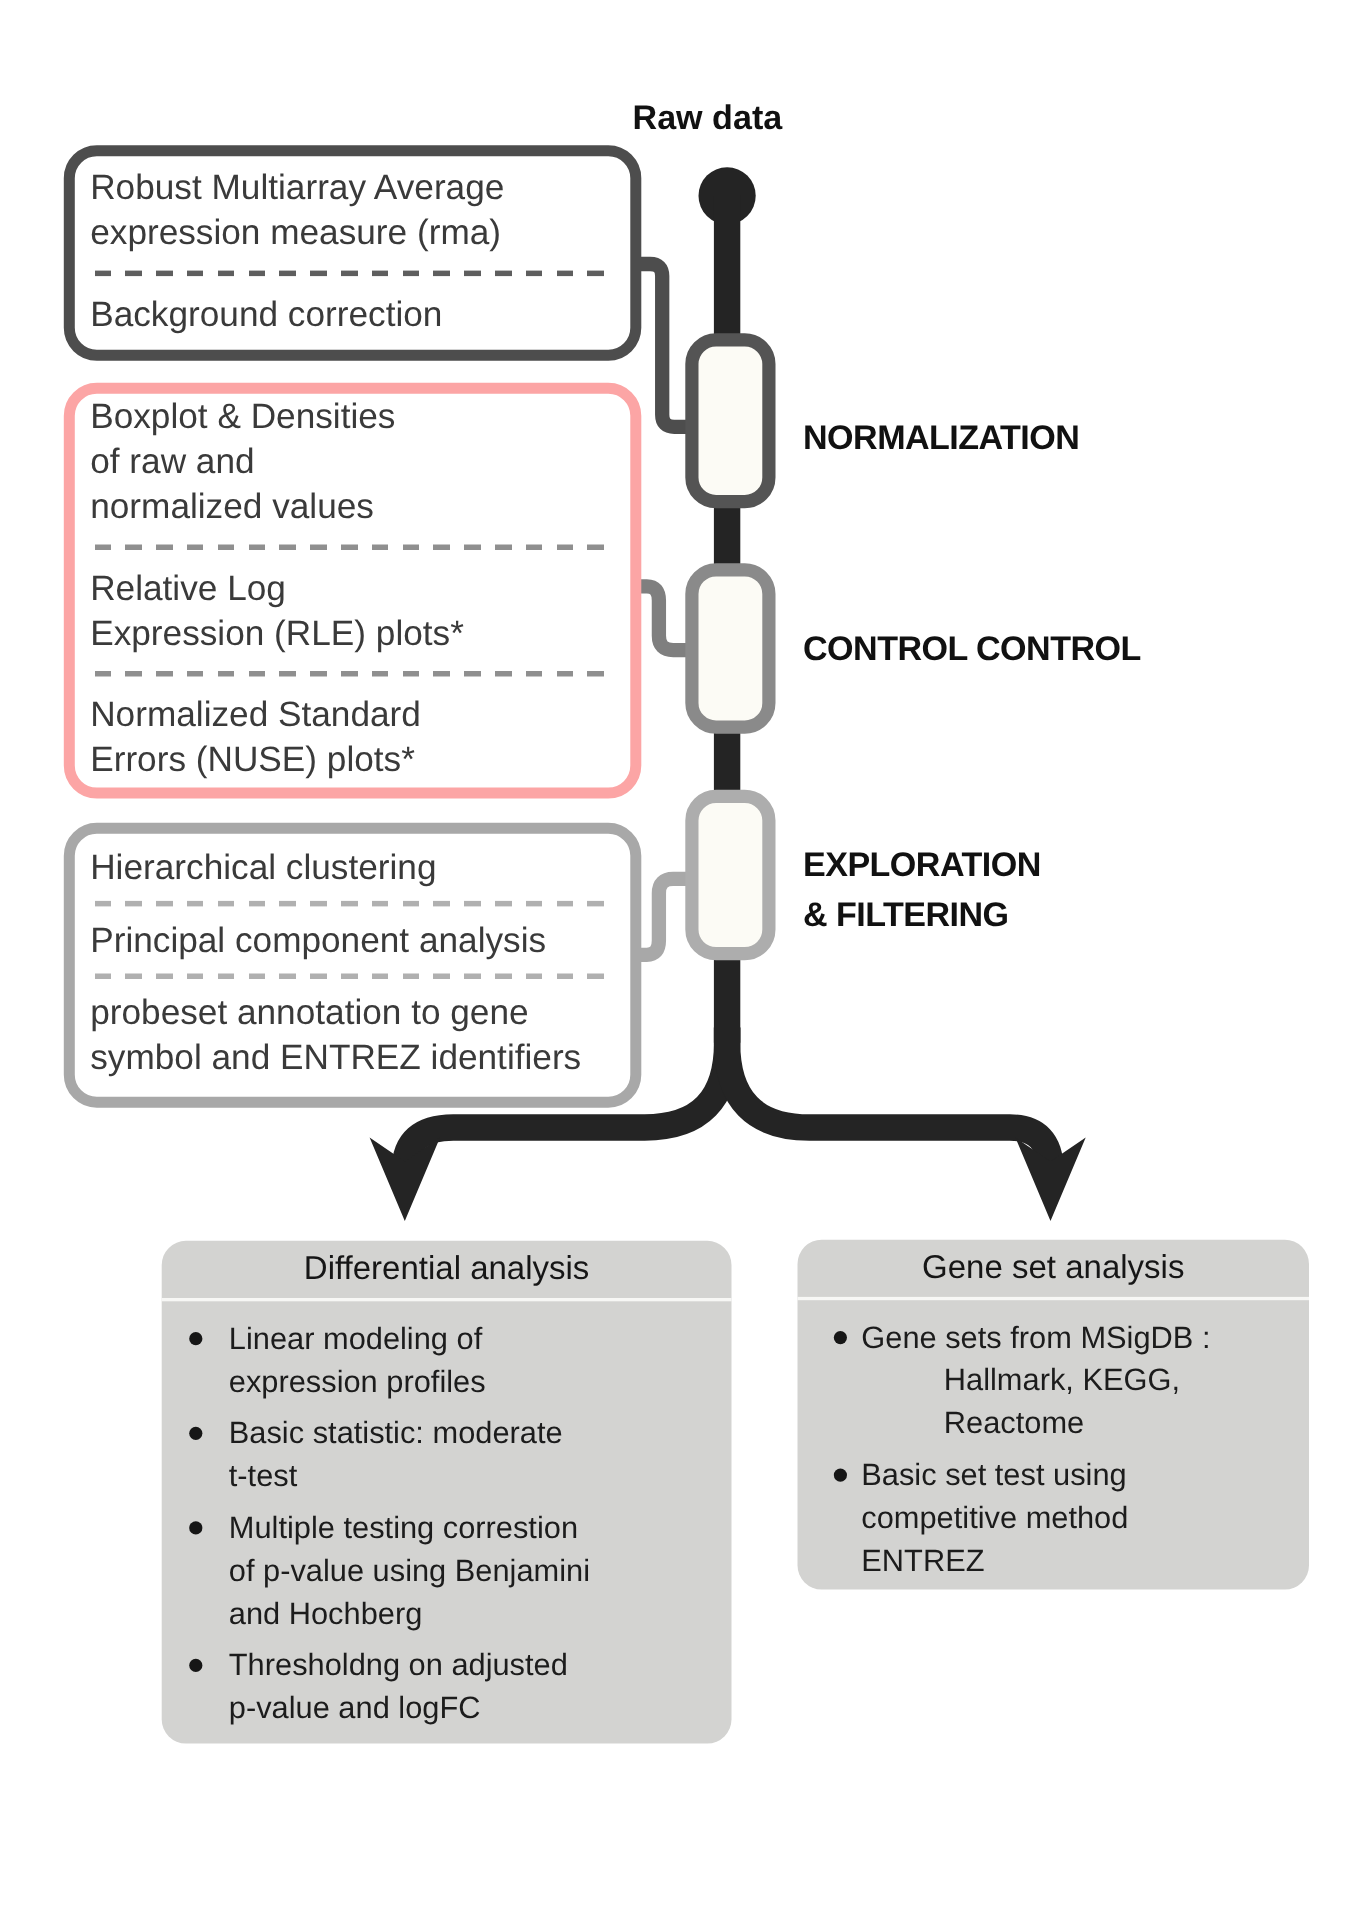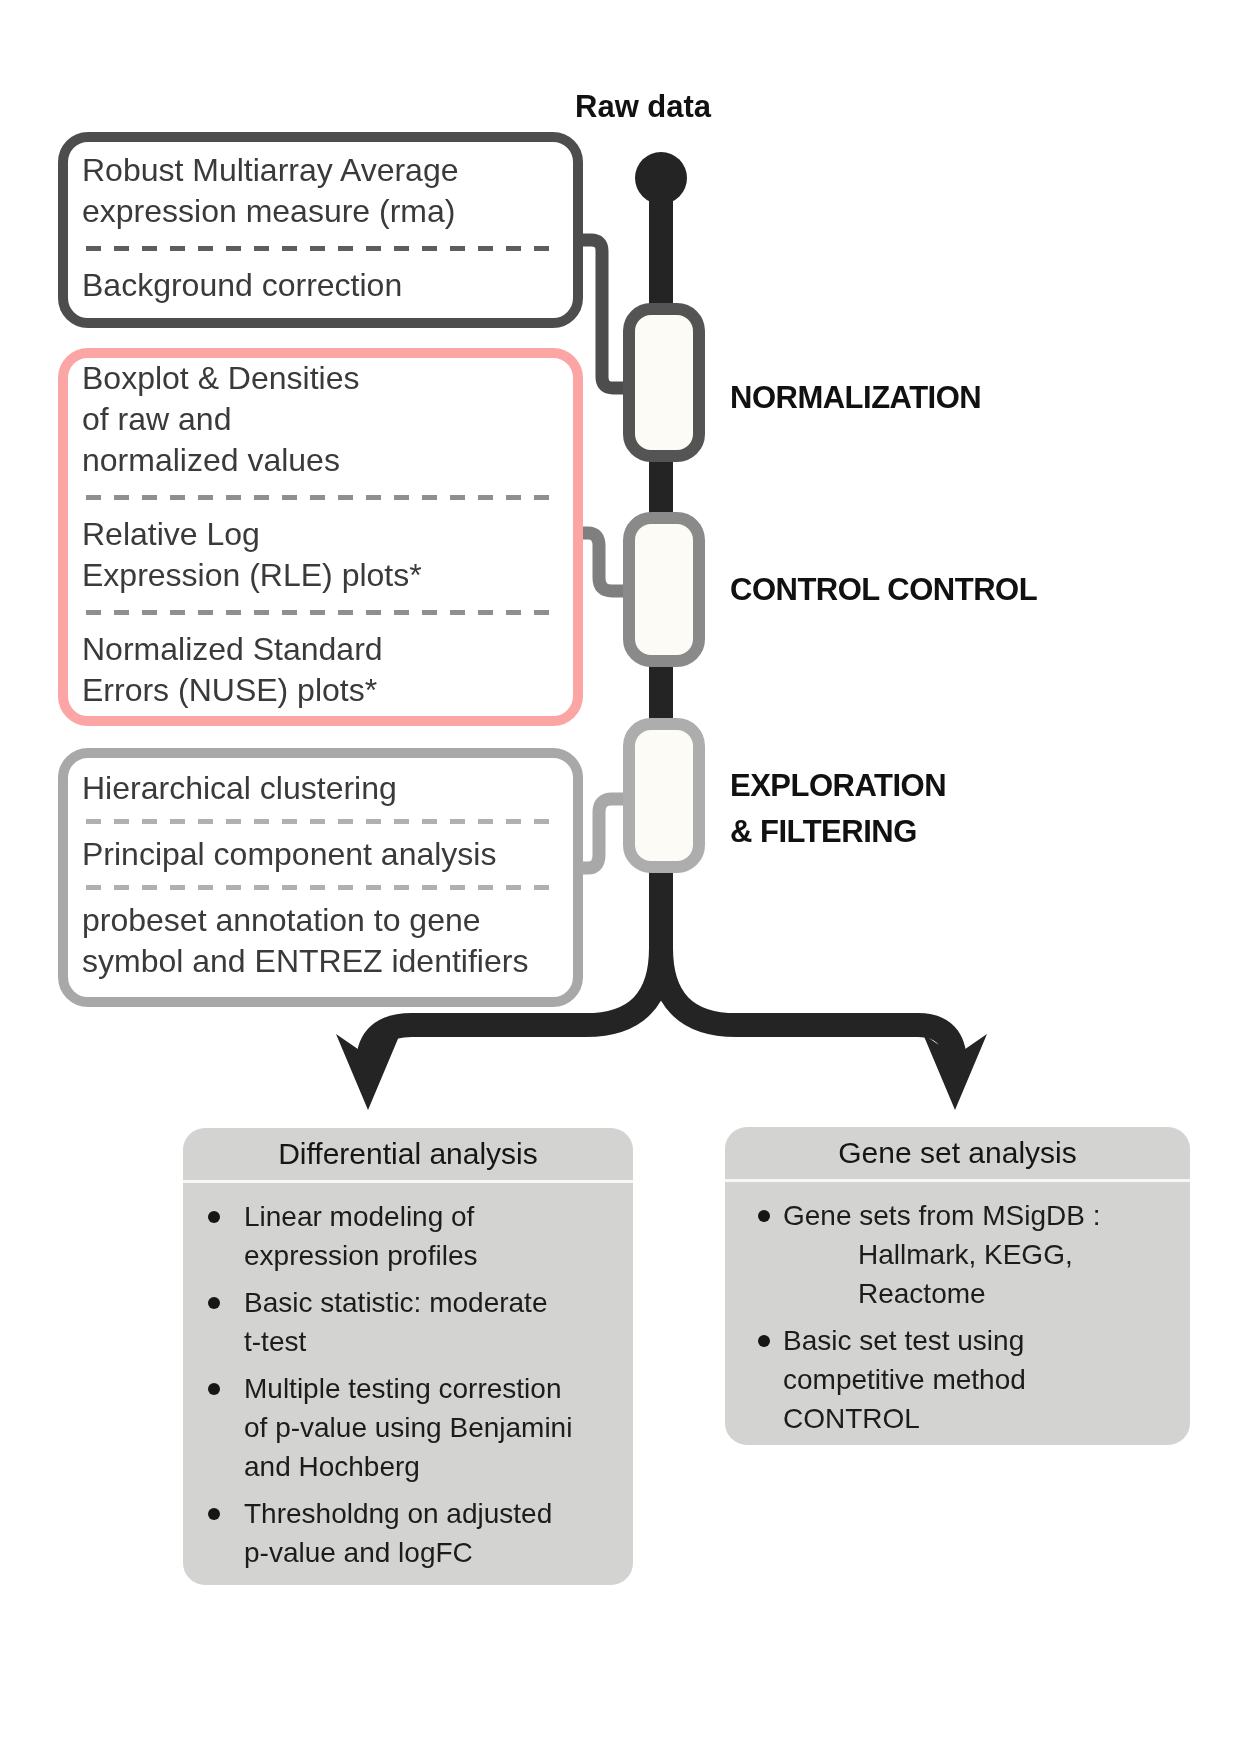--- a/index.html
+++ b/index.html
@@ -32,21 +32,21 @@
   .node3{top:718px;height:155px;border:12px solid #adadad;}
 
   
   .stage{left:730px;font-size:31px;font-weight:bold;color:#111;letter-spacing:-0.5px;line-height:46px;white-space:nowrap;}
   .stage1{top:375px;}
   .stage2{top:567px;}
   .stage3{top:763px;}
 
   
   .rbox{background:#d3d3d1;border-radius:22px;box-sizing:border-box;}
-  .rboxL{left:147px;top:1128px;width:450px;height:457px;margin-left:36px;}
+  .rboxL{left:147px;top:1128px;width:518px;height:457px;}
   .rboxR{left:725px;top:1127px;width:465px;height:318px;}
   .rtitle{font-size:30px;line-height:52px;text-align:center;color:#161616;white-space:nowrap;}
   .rdivider{height:3px;background:#f7f7f5;}
   .blist{padding-top:14px;}
   .li{position:relative;margin-top:8px;}
   .rboxL .li{padding-left:61px;}
   .rboxR .li{padding-left:58px;}
   .li:first-child{margin-top:0;}
   .bdot{position:absolute;top:14px;width:12px;height:12px;border-radius:50%;background:#161616;}
   .rboxL .bdot{left:25px;}
@@ -151,18 +151,18 @@
       <div class="li">
         <span class="bdot"></span>
         <div class="l">Gene sets from MSigDB :</div>
         <div class="l indent">Hallmark, KEGG,</div>
         <div class="l indent">Reactome</div>
       </div>
       <div class="li">
         <span class="bdot"></span>
         <div class="l">Basic set test using</div>
         <div class="l">competitive method</div>
-        <div class="l">CONTROL</div>
+        <div class="l">ENTREZ</div>
       </div>
     </div>
   </div>
 
 </div>
 
 </body></html>

